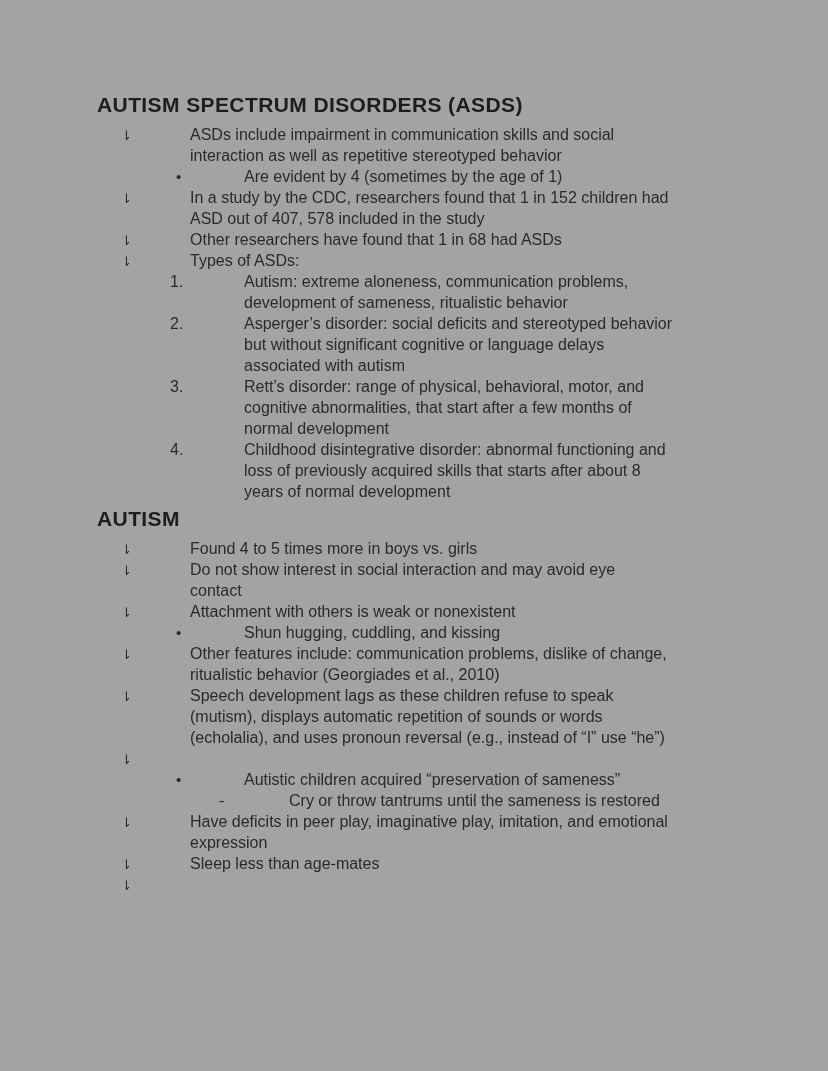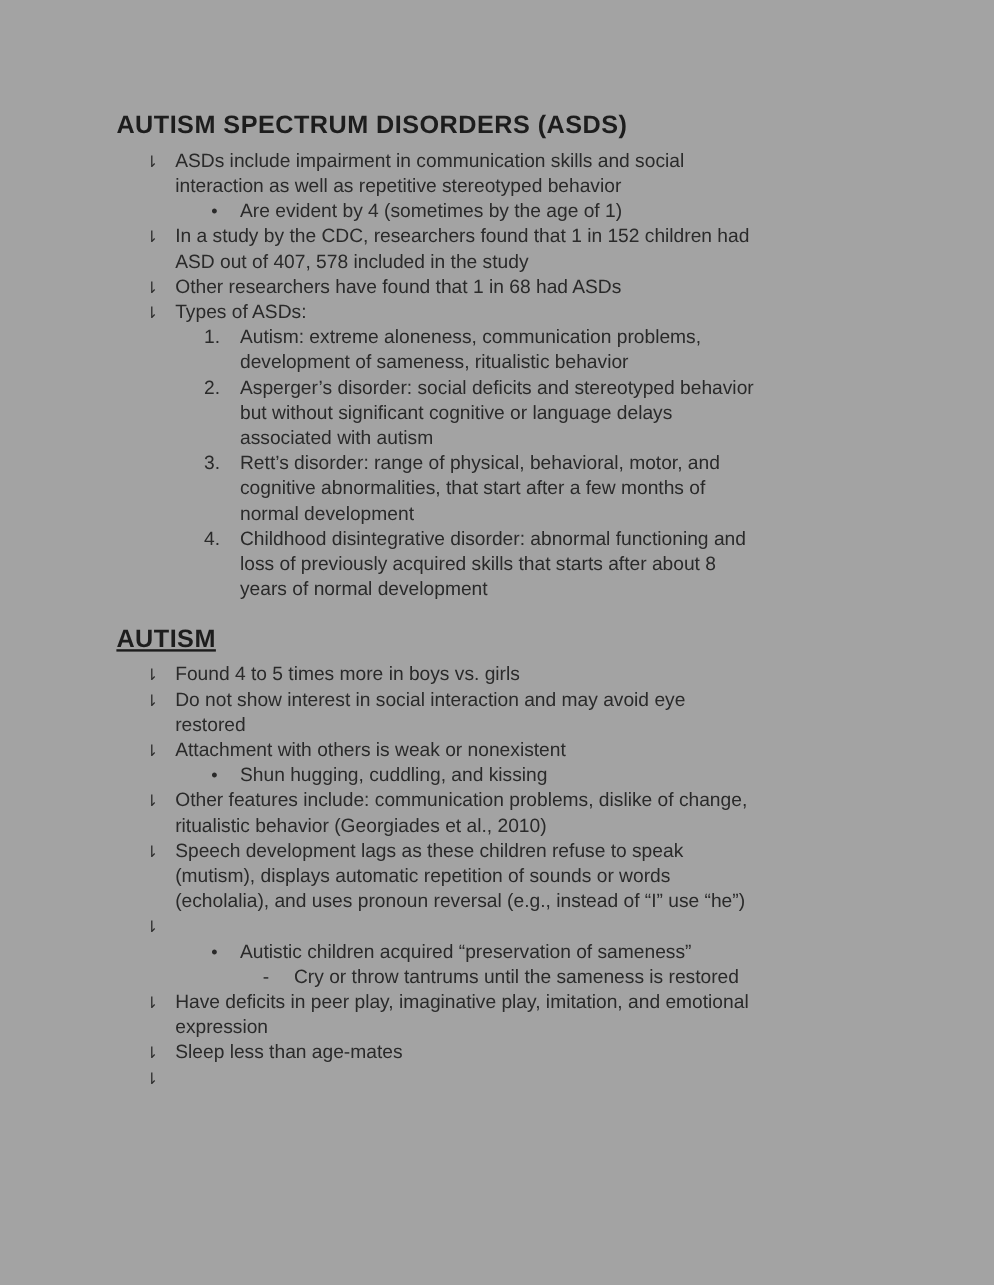--- a/index.html
+++ b/index.html
@@ -13,29 +13,29 @@
   }
   .content{padding-top:90px;}
   .doc-heading{
     margin:0 0 5px 97px;
     font-size:21px;
     font-weight:700;
     letter-spacing:0.4px;
     line-height:29px;
     color:#1d1d1d;
   }
-  .section-autism .doc-heading{margin-top:16px;text-decoration:underline;}
+  .section-autism .doc-heading{margin-top:2px;}
   .item{
     display:flex;
     align-items:flex-start;
     font-size:16px;
     line-height:21px;
   }
   .item .marker{flex:0 0 auto;color:#2a2a2a;}
-  .item .text{white-space:pre-line;}
+  .item .text{white-space:pre-line;margin-left:44px;}
   
   .lvl1{margin-left:121px;}
   .lvl1 .marker{
     width:25px;
     font-size:13px;
     font-family:"DejaVu Sans",sans-serif;
     transform:translateY(1px);
   }
   
   .lvl2{margin-left:176px;}
@@ -106,21 +106,21 @@
     <div class="section section-autism">
       <h1 class="doc-heading">AUTISM</h1>
 
       <div class="item lvl1">
         <span class="marker">⇂</span>
         <span class="text">Found 4 to 5 times more in boys vs. girls</span>
       </div>
       <div class="item lvl1">
         <span class="marker">⇂</span>
         <span class="text">Do not show interest in social interaction and may avoid eye
-restored</span>
+contact</span>
       </div>
       <div class="item lvl1">
         <span class="marker">⇂</span>
         <span class="text">Attachment with others is weak or nonexistent</span>
       </div>
       <div class="item lvl2">
         <span class="marker">•</span>
         <span class="text">Shun hugging, cuddling, and kissing</span>
       </div>
       <div class="item lvl1">

